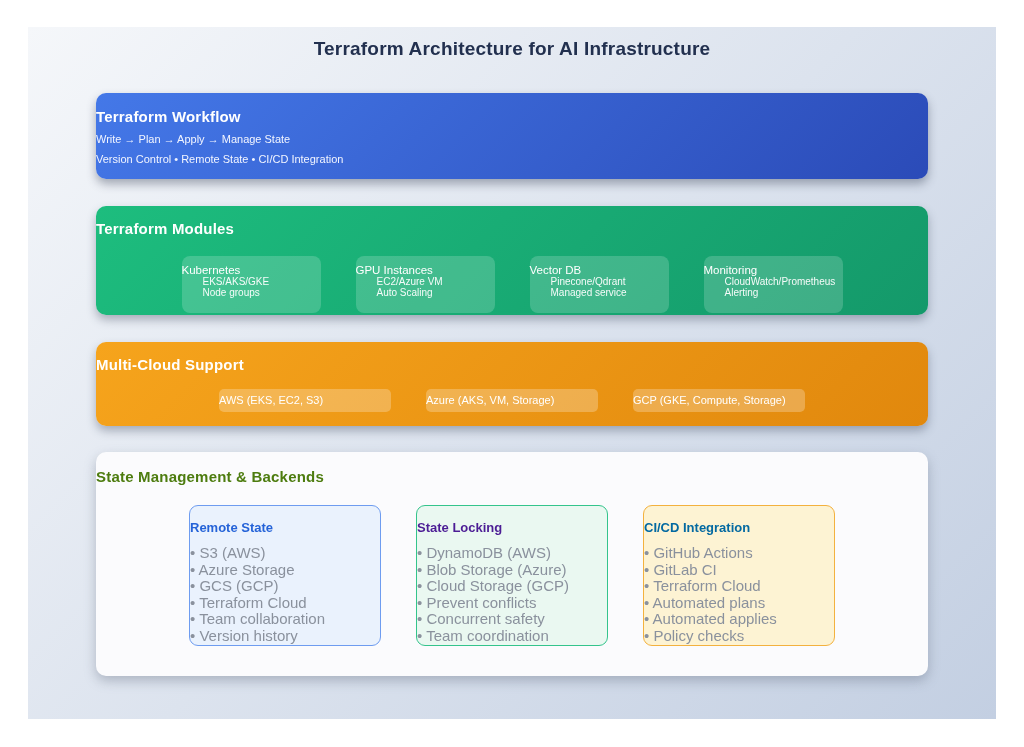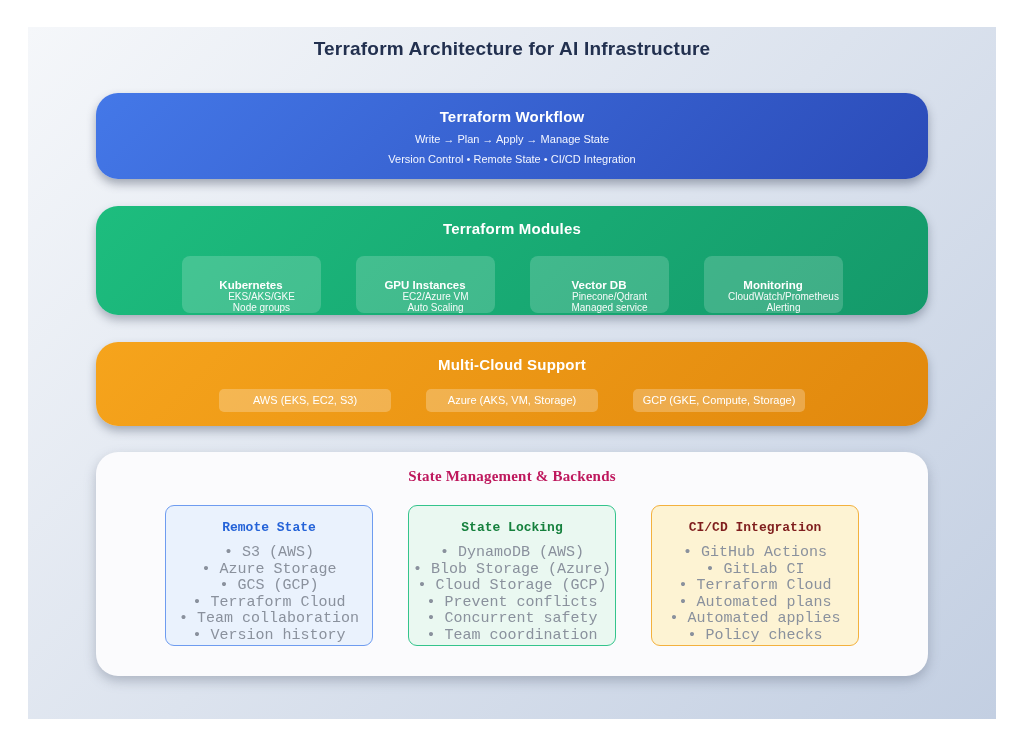--- a/index.html
+++ b/index.html
@@ -8,21 +8,21 @@
     position: absolute; left: 28px; top: 27px;
     width: 968px; height: 692px;
     background: linear-gradient(135deg, #f5f7fa 0%, #c3cfe2 100%);
   }
   .page-title {
     padding-top: 11px; text-align: center;
     font-size: 19px; font-weight: bold; color: #22304f;
     letter-spacing: 0.2px;
   }
   .content { margin: 0 68px; }
-  .box { border-radius: 22px; text-align: center; }
+  .box { border-radius: 10px; }
   .box h2 { font-size: 15px; font-weight: bold; letter-spacing: 0.2px; }
 
   
   .workflow {
     margin-top: 33px; height: 86px; color: #ffffff;
     background: linear-gradient(135deg, #4478e8 0%, #2b4bb8 100%);
     box-shadow: 0 5px 10px rgba(70, 80, 100, 0.45);
   }
   .workflow h2 { padding-top: 15px; }
   .wf-line { font-size: 11px; margin-top: 8px; color: #f2f5ff; }
@@ -33,21 +33,21 @@
     background: linear-gradient(135deg, #1dbd7e 0%, #14996a 100%);
     box-shadow: 0 5px 10px rgba(70, 80, 100, 0.4);
   }
   .modules h2 { padding-top: 14px; }
   .cards-row { display: flex; justify-content: center; gap: 35px; margin-top: 19px; }
   .module-card {
     width: 139px; height: 57px; border-radius: 8px;
     background: rgba(255, 255, 255, 0.18);
     padding-top: 8px;
   }
-  .mc-title { font-size: 11.5px; font-weight: bold; margin-top: 15px; }
+  .mc-title { font-size: 11.5px; font-weight: normal; }
   .mc-line { font-size: 10px; margin-top: 0; color: rgba(255, 255, 255, 0.95); padding-left: 21px; }
 
   
   .multicloud {
     margin-top: 27px; height: 84px; color: #ffffff;
     background: linear-gradient(135deg, #f6a41c 0%, #e1880d 100%);
     box-shadow: 0 5px 10px rgba(70, 80, 100, 0.4);
   }
   .multicloud h2 { padding-top: 14px; }
   .pills-row { display: flex; justify-content: center; gap: 35px; margin-top: 16px; }
@@ -56,34 +56,34 @@
     font-size: 11px; border-radius: 5px;
     background: rgba(255, 255, 255, 0.25);
   }
 
   
   .statebox {
     margin-top: 26px; height: 224px;
     background: #fbfbfd;
     box-shadow: 0 5px 12px rgba(100, 110, 130, 0.4);
   }
-  .statebox h2 { padding-top: 16px; color: #be185d; font-family: Liberation Serif, serif; }
+  .statebox h2 { padding-top: 16px; color: #4d7c0f; }
   .state-row { display: flex; justify-content: center; gap: 35px; margin-top: 20px; }
   .state-card {
-    width: 208px; height: 141px; border-radius: 9px;
-    border: 1.5px solid; padding-top: 14px; font-family: Liberation Mono, monospace;
+    width: 192px; height: 141px; border-radius: 9px;
+    border: 1.5px solid; padding-top: 14px;
   }
   .sc-title { font-size: 13px; font-weight: bold; margin-bottom: 10px; }
   .sc-item { font-size: 15px; color: #8a919d; line-height: 16.5px; }
   .state-card.remote  { background: #eaf2fd; border-color: #6e9cf0; }
   .state-card.remote .sc-title  { color: #2563d8; }
   .state-card.locking { background: #eaf8f1; border-color: #34c48c; }
-  .state-card.locking .sc-title { color: #15803d; }
+  .state-card.locking .sc-title { color: #4c1d95; }
   .state-card.cicd    { background: #fdf3d3; border-color: #f3b13e; }
-  .state-card.cicd .sc-title    { color: #7f1d1d; }
+  .state-card.cicd .sc-title    { color: #0369a1; }
 </style>
 </head>
 <body>
 
 <div class="canvas">
   <div class="page-title">Terraform Architecture for AI Infrastructure</div>
 
   <div class="content">
 
     <section class="box workflow">

